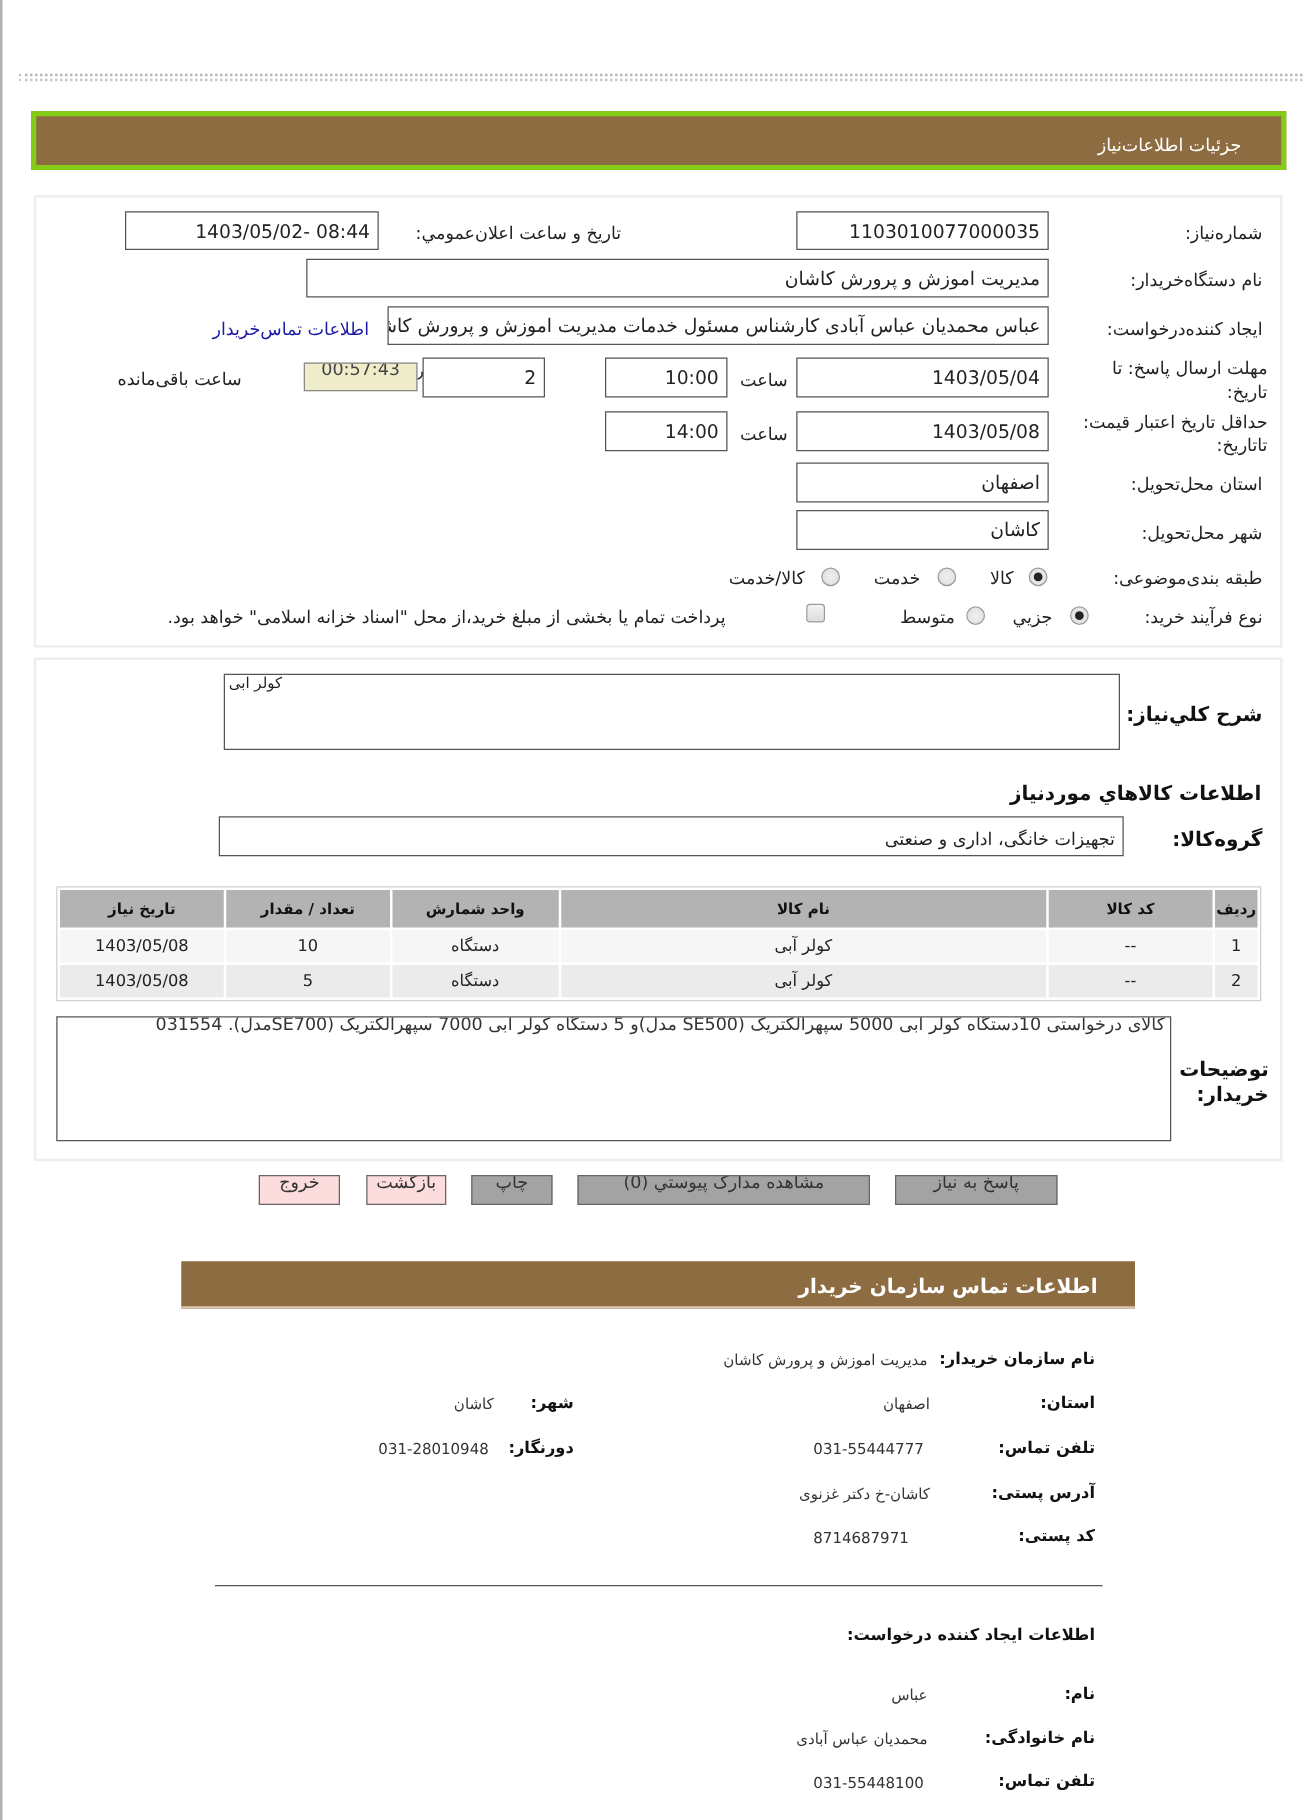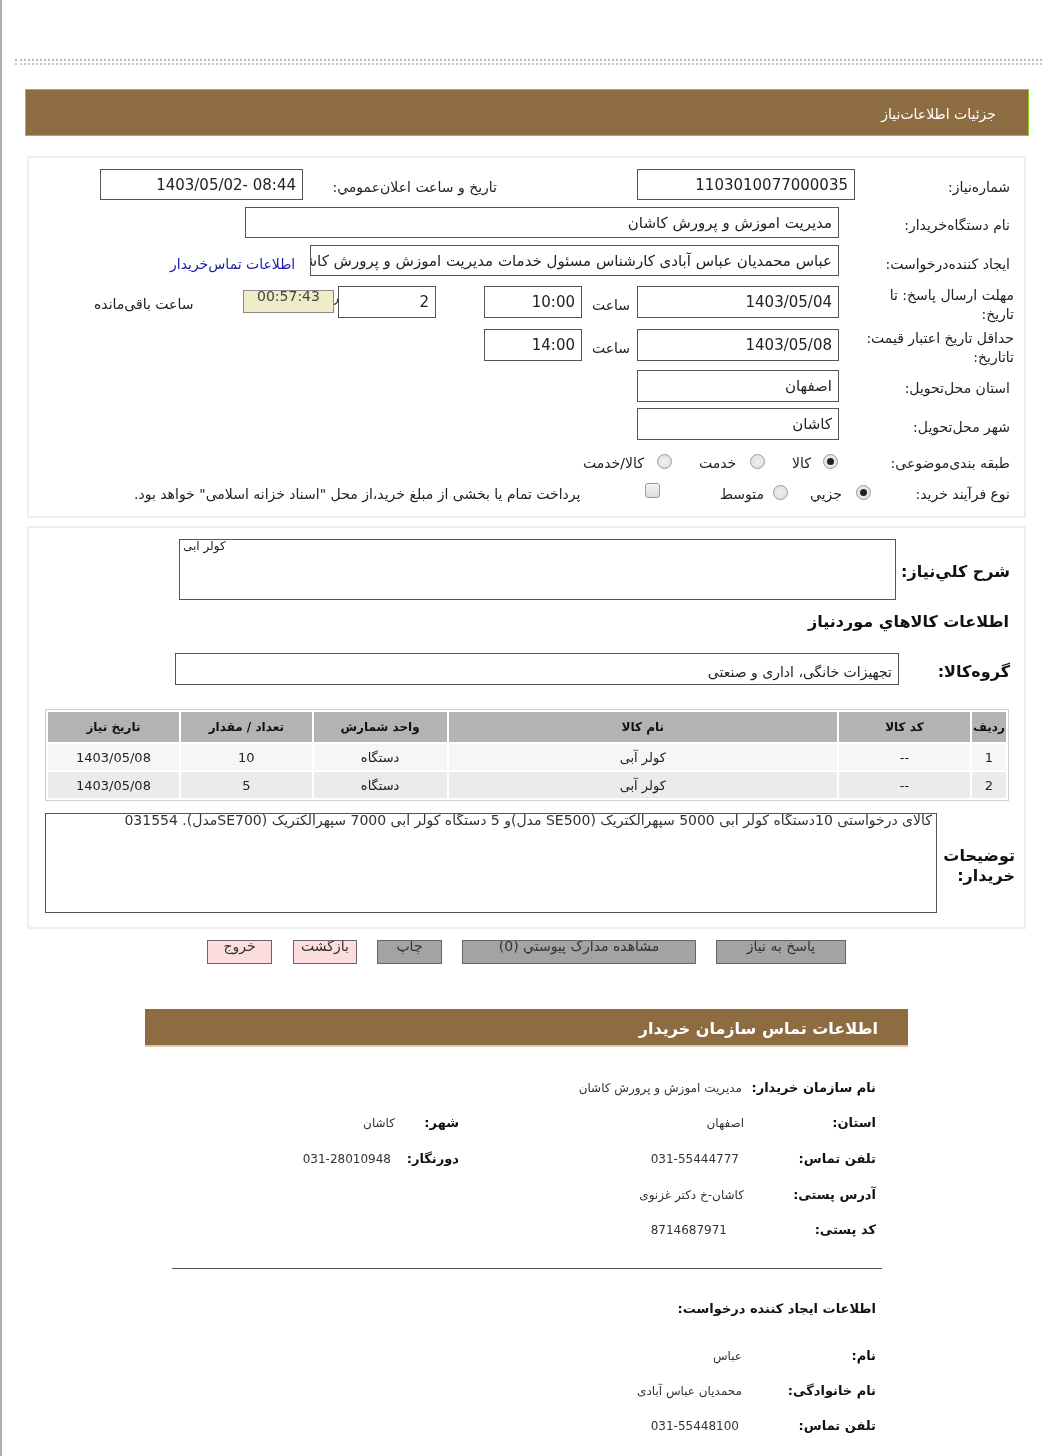--- a/index.html
+++ b/index.html
@@ -5,21 +5,21 @@
   * { box-sizing: border-box; }
   html, body { margin: 0; padding: 0; }
   body {
     width: 1052px; height: 1456px; background: #ffffff; position: relative; overflow: hidden;
     font-family: "DejaVu Sans", sans-serif; color: #000; direction: rtl;
   }
   .left-edge { position: absolute; left: 0; top: 0; width: 2px; height: 1456px; background: #b0b0b0; }
   .top-rule { position: absolute; left: 15px; right: 10px; top: 59px; height: 6px;
     border-top: 2px dotted #b8b8b8; border-bottom: 2px dotted #c8c8c8; }
   .title-bar { position: absolute; left: 25px; top: 89px; width: 1004px; height: 47px;
-    background: #8e6c42; border: 1px solid #84cc16; color: #fff; }
+    background: #8e6c42; border: 4px solid #84cc16; color: #fff; }
   .title-bar span { position: absolute; right: 32px; top: 16px; font-size: 14px; }
   .panel { position: absolute; background: #fff; border: 2px solid #eeeeee; }
   .label { position: absolute; font-size: 14px; color: #222; white-space: nowrap; }
   .box { position: absolute; border: 1px solid #555; background: #fff; font-size: 15px; color: #222;
     white-space: nowrap; overflow: hidden; padding: 0 6px; text-align: right; line-height: 30px; }
   .ltr { direction: ltr; text-align: right; padding-left: 17px; }
   .link { position: absolute; font-size: 14px; color: #1a1aa6; white-space: nowrap; cursor: pointer; }
   .timer { position: absolute; background: #efecc9; border: 1px solid #888; font-size: 14px; color: #444;
     text-align: center; line-height: 10px; overflow: hidden; }
   .radio { position: absolute; width: 15px; height: 15px; border-radius: 50%; border: 1px solid #9a9a9a;
@@ -53,21 +53,21 @@
 <div class="left-edge"></div>
 <div class="top-rule"></div>
 
 <div class="title-bar">
   <span>جزئیات اطلاعات‌نیاز</span>
 </div>
 
 <div class="panel" style="left:27px; top:156px; width:999px; height:362px;"></div>
 
 <span class="label" style="right:42px; top:179px;">شماره‌نیاز:</span>
-<div class="box ltr" style="left:637px; top:169px; width:218px; height:31px;">1103010077000035</div>
+<div class="box ltr" style="left:637px; top:169px; width:202px; height:31px;">1103010077000035</div>
 
 <span class="label" style="right:555px; top:179px;">تاریخ و ساعت اعلان‌عمومي:</span>
 <div class="box ltr" style="left:100px; top:169px; width:203px; height:31px;">1403/05/02- 08:44</div>
 
 <span class="label" style="right:42px; top:217px;">نام دستگاه‌خریدار:</span>
 <div class="box" style="left:245px; top:207px; width:594px; height:31px;">مدیریت اموزش و پرورش کاشان</div>
 
 <span class="label" style="right:42px; top:256px;">ایجاد کننده‌درخواست:</span>
 <div class="box" style="left:310px; top:245px; width:529px; height:31px;">عباس محمدیان عباس آبادی کارشناس مسئول خدمات مدیریت اموزش و پرورش کاشان</div>
 <span class="link" style="left:170px; top:256px;">اطلاعات تماس‌خریدار</span>
@@ -106,21 +106,21 @@
 <span class="radio" style="left:773px; top:485px;"></span>
 <span class="label" style="left:720px; top:486px;">متوسط</span>
 <span class="checkbox" style="left:645px; top:483px;"></span>
 <span class="label" style="left:134px; top:486px;">پرداخت تمام یا بخشی از مبلغ خرید،از محل "اسناد خزانه اسلامی" خواهد بود.</span>
 
 <div class="panel" style="left:27px; top:526px; width:999px; height:403px;"></div>
 
 <span class="bold-label" style="right:42px; top:562px;">شرح کلي‌نیاز:</span>
 <div class="box" style="left:179px; top:539px; width:717px; height:61px; line-height:12px; font-size:12px; text-align:left; direction:rtl; padding-left:3px;">کولر ابی</div>
 
-<span class="bold-label" style="right:43px; top:612px;">اطلاعات کالاهاي موردنیاز</span>
+<span class="bold-label" style="right:43px; top:625px;">اطلاعات کالاهاي موردنیاز</span>
 
 <span class="bold-label" style="right:42px; top:662px;">گروه‌کالا:</span>
 <div class="box" style="left:175px; top:653px; width:724px; height:32px; font-size:14px; line-height:36px;">تجهیزات خانگی، اداری و صنعتی</div>
 
 <table class="items">
   <thead>
     <tr>
       <th style="width:34px;">ردیف</th>
       <th style="width:130px;">کد کالا</th>
       <th style="width:386px;">نام کالا</th>

